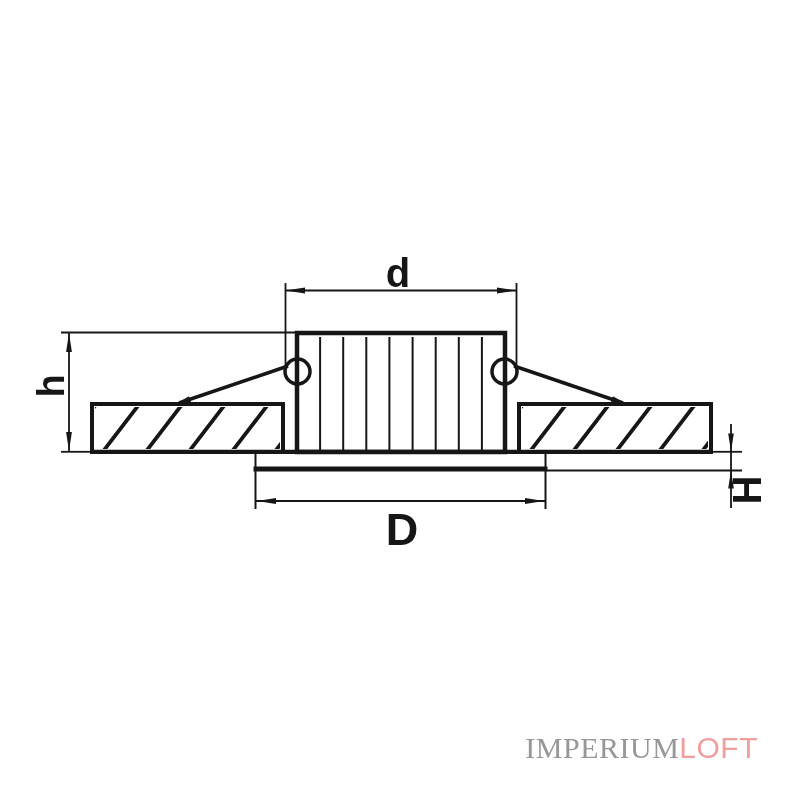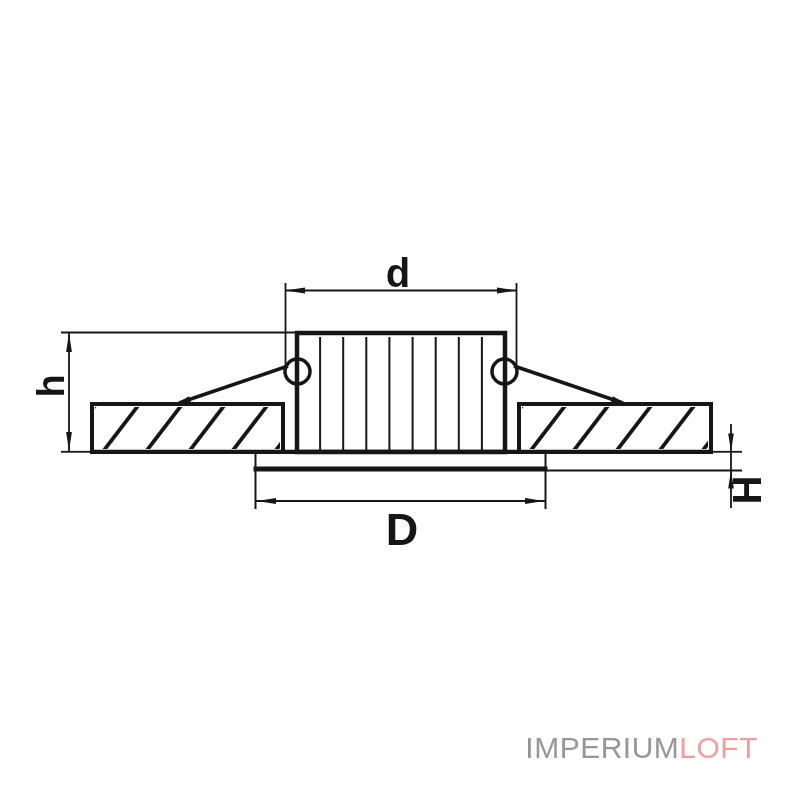--- a/index.html
+++ b/index.html
@@ -20,21 +20,21 @@
   }
   .watermark{
     position:absolute;
     top:731px;right:42px;
     font-size:30px;
     letter-spacing:.5px;
     font-weight:normal;
     white-space:nowrap;
     user-select:none;
   }
-  .wm-primary{color:var(--wm-primary,#97979a);}
+  .wm-primary{color:var(--wm-primary,#97979a);font-family:Liberation Serif, serif;}
   .wm-accent{color:var(--wm-accent,#ee9f9e);}
 </style>
 </head>
 <body>
 
 <div class="stage">
 <svg width="800" height="800" viewBox="0 0 800 800">
 
   <defs>
     <clipPath id="clipFlangeL">

